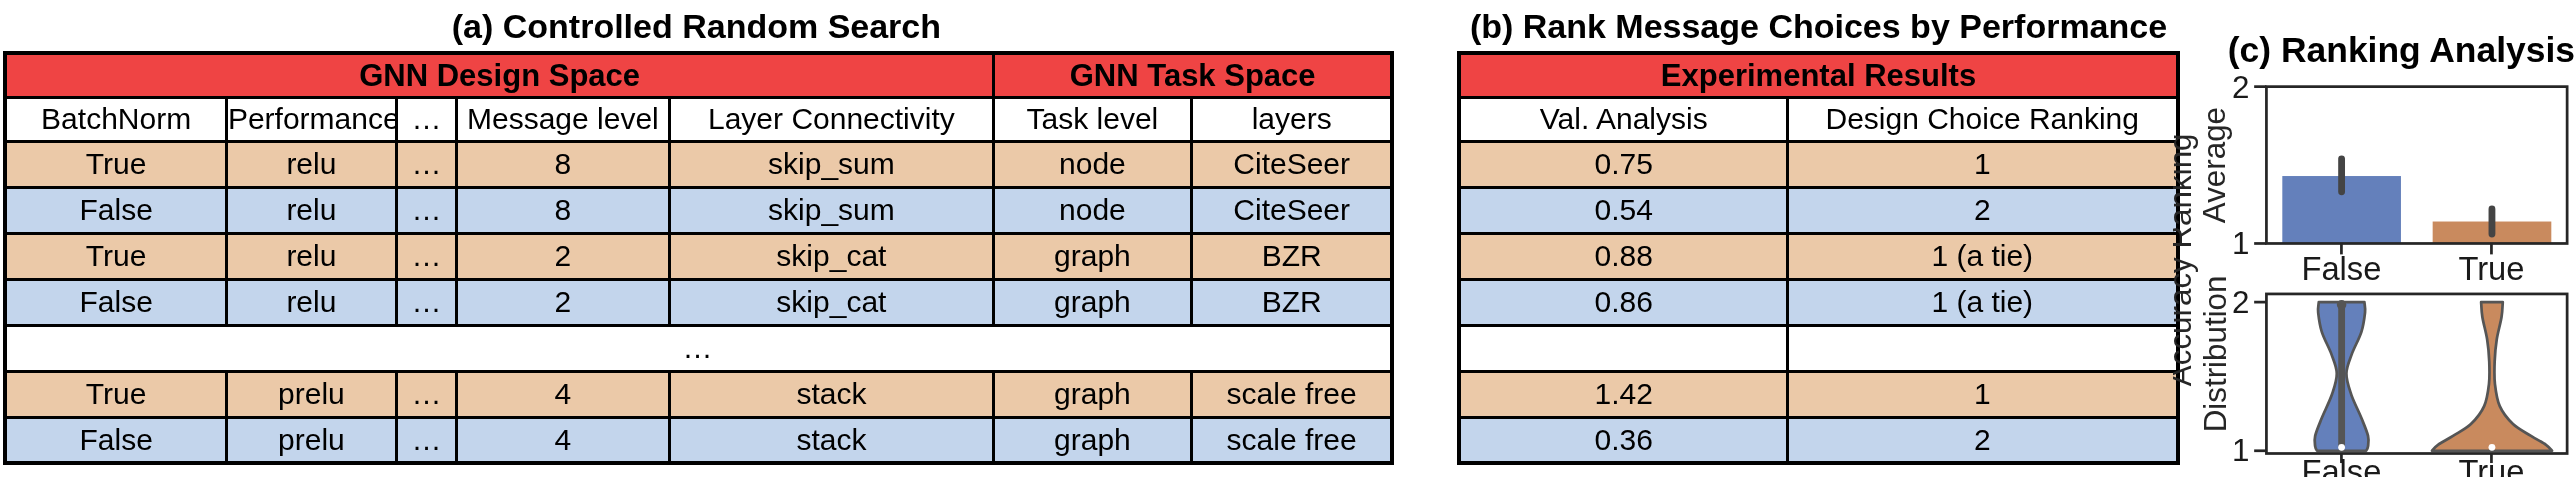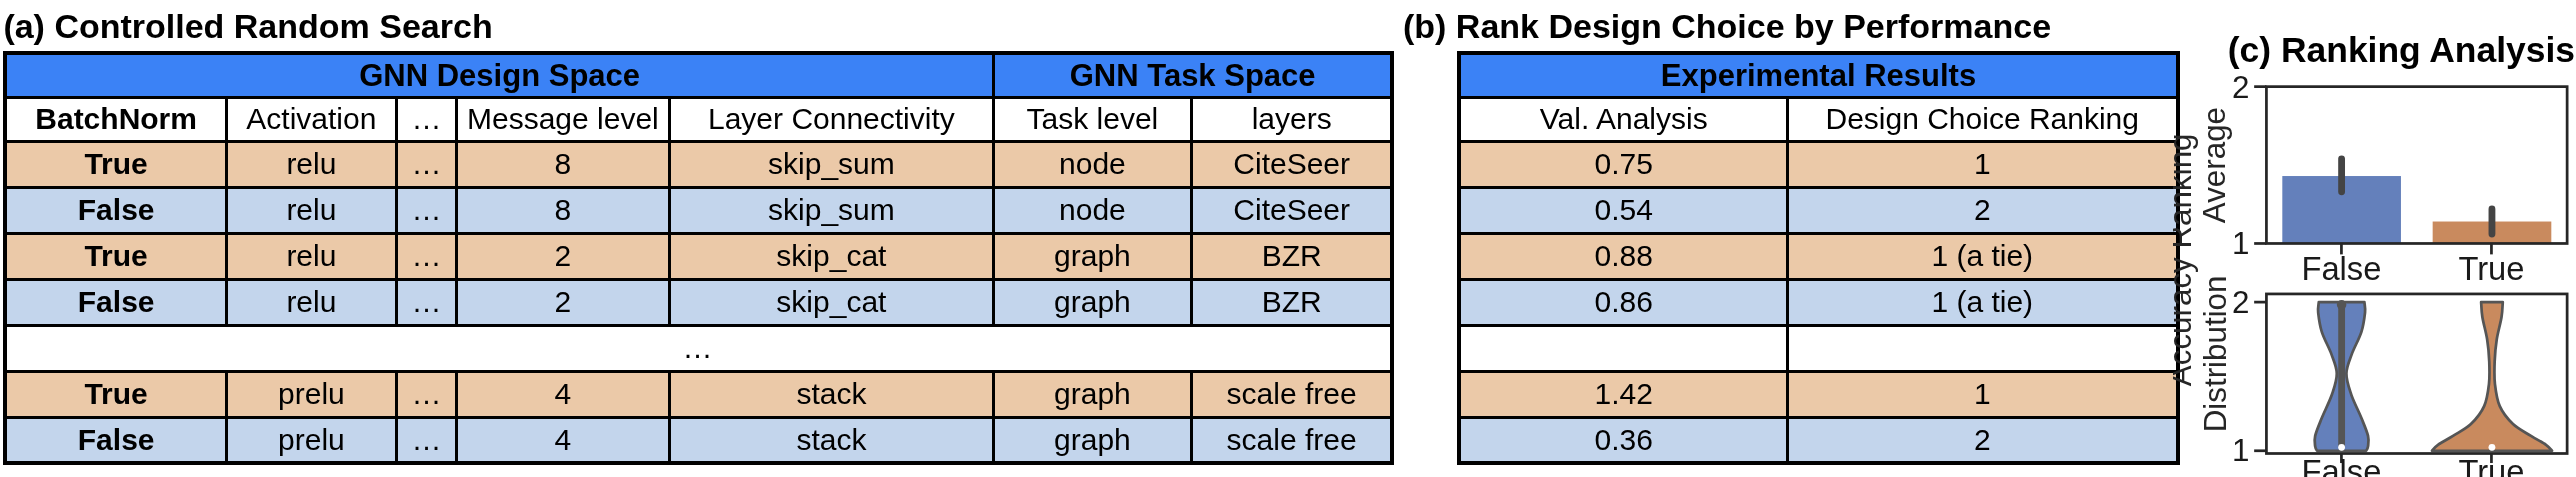--- a/index.html
+++ b/index.html
@@ -2,29 +2,29 @@
 <html style="font-size:11px"><head>
 <meta charset="utf-8">
 <style>
   html,body{margin:0;padding:0;background:#ffffff;}
   body{width:2576px;height:478px;font-family:"Liberation Sans","DejaVu Sans",sans-serif;color:#000;}
   .figure{position:relative;width:2576px;height:478px;background:#fff;overflow:hidden;}
   .panel{position:absolute;top:0;}
   .panel-a{left:3.4px;width:1386px;}
   .panel-b{left:1403px;width:831px;}
   .panel-c{left:2173px;width:403px;height:372px;margin-top:28px;}
-  .panel-title{height:44px;line-height:44px;font-size:34px;font-weight:bold;white-space:nowrap;margin-top:4.1px;}
+  .panel-title{height:44px;line-height:44px;text-align:center;font-size:34px;font-weight:bold;white-space:nowrap;margin-top:4.1px;}
   table.tbl{border-collapse:collapse;table-layout:fixed;border:4.8px solid #000;margin-top:3.4px;}
   .tbl-a{width:1386px;}
   .tbl-b{width:719px;margin-left:auto;margin-right:auto;}
   .tbl th,.tbl td{border:3.4px solid #000;text-align:center;vertical-align:middle;padding:0;font-size:30px;font-weight:normal;line-height:1;overflow:hidden;}
   .tbl tr.hdr{height:44px;}
   .tbl tr.datarow{height:46px;}
-  .tbl .group{font-weight:bold;font-size:31px;background:#3b82f6;}
-  .tbl .bold{font-weight:bold;text-align:center;}
+  .tbl .group{font-weight:bold;font-size:31px;background:#ef4444;}
+  .tbl .bold{font-weight:normal;text-align:center;}
   .row-orange td{background:#EBC9A8;}
   .row-blue td{background:#C3D5EC;}
   .row-plain td{background:#ffffff;}
   .cell-ellipsis{font-weight:bold;font-size:33px;letter-spacing:2.7px;}
   svg text{font-family:"Liberation Sans","DejaVu Sans",sans-serif;}
   .svg-title{font-size:52px;font-weight:bold;fill:#000;}
   .tick-label{font-size:46px;fill:#1a1a1a;}
   .cat-label{font-size:48px;fill:#1a1a1a;}
   .axis-label{font-size:46px;fill:#262626;}
   .xaxis-title{font-size:50px;fill:#1a1a1a;}
@@ -46,21 +46,21 @@
           <col style="width:198px">
           <col style="width:201px">
       </colgroup>
       <tbody>
           <tr class="hdr">
         <th class="group" colspan="5">GNN Design Space</th>
         <th class="group" colspan="2">GNN Task Space</th>
       </tr>
       <tr class="hdr">
         <td class="bold">BatchNorm</td>
-        <td>Activation</td>
+        <td>Performance</td>
         <td>…</td>
         <td>Message level</td>
         <td>Layer Connectivity</td>
         <td>Task level</td>
         <td>layers</td>
       </tr>
       <tr class="datarow row-orange">
         <td class="bold">True</td>
         <td>relu</td>
         <td>…</td>
@@ -115,21 +115,21 @@
         <td>4</td>
         <td>stack</td>
         <td>graph</td>
         <td>scale free</td>
       </tr>
     </tbody>
       </table>
   </div>
 
   <div class="panel panel-b">
-    <div class="panel-title">(b) Rank Design Choice by Performance</div>
+    <div class="panel-title">(b) Rank Message Choices by Performance</div>
     <table class="tbl tbl-b">
       <colgroup>
           <col style="width:328px">
           <col style="width:390px">
         </colgroup>
       <tbody>
           <tr class="hdr">
         <th class="group" colspan="2">Experimental Results</th>
       </tr>
       <tr class="hdr">

